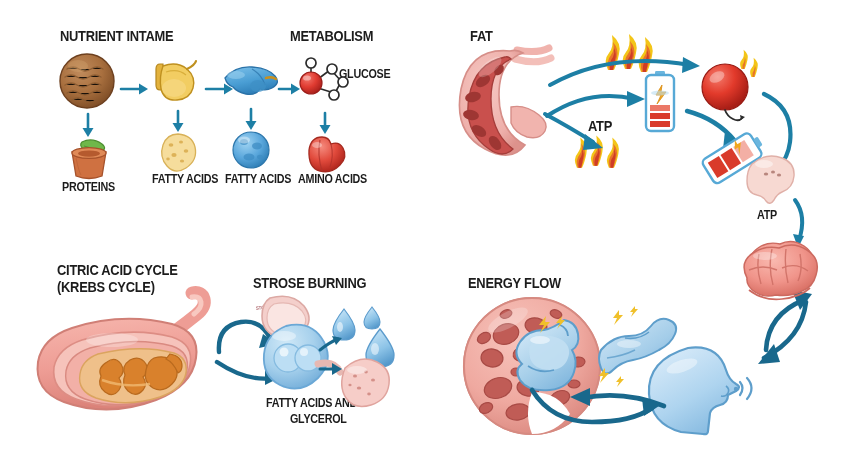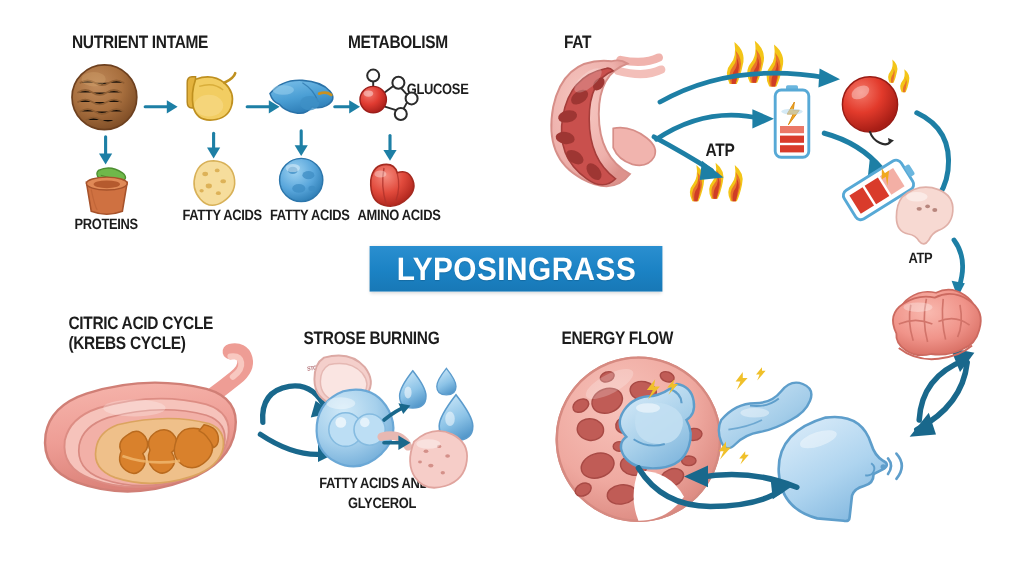--- a/index.html
+++ b/index.html
@@ -53,23 +53,20 @@
   }
 
   .art { position: absolute; }
   svg { display: block; overflow: visible; }
 </style>
 </head>
 <body>
 
 <div id="infographic">
 
-  <div id="title-banner">
-    <span>LYPOSINGRASS</span>
-  </div>
 
   <div class="lbl sec-title" style="left:60px; top:28px;">NUTRIENT INTAME</div>
 
   <div class="lbl sec-title" style="left:290px; top:28px;">METABOLISM</div>
 
   <div class="lbl sec-title" style="left:470px; top:28px;">FAT</div>
 
   <div class="lbl sec-title" style="left:57px; top:262px;">CITRIC ACID CYCLE</div>
   <div class="lbl sec-title" style="left:57px; top:279px;">(KREBS CYCLE)</div>
 

